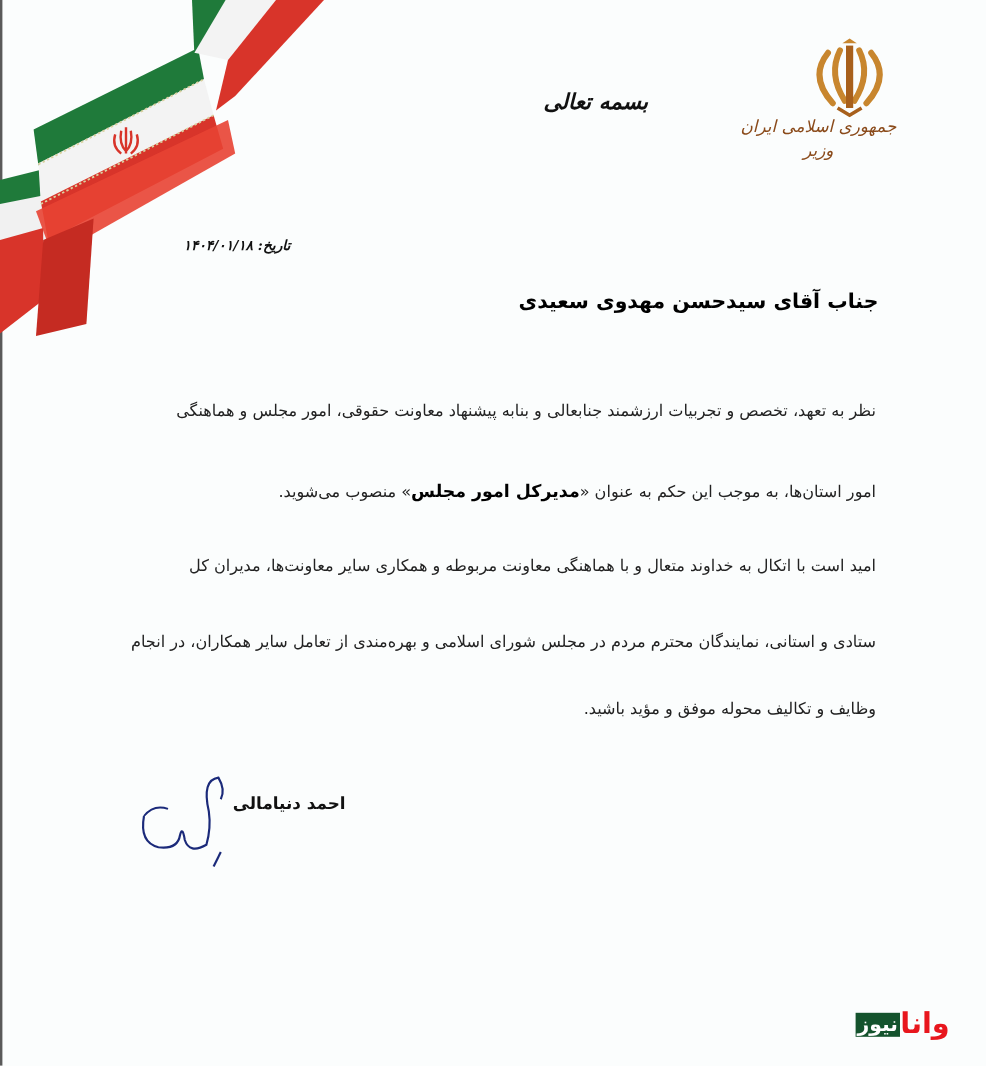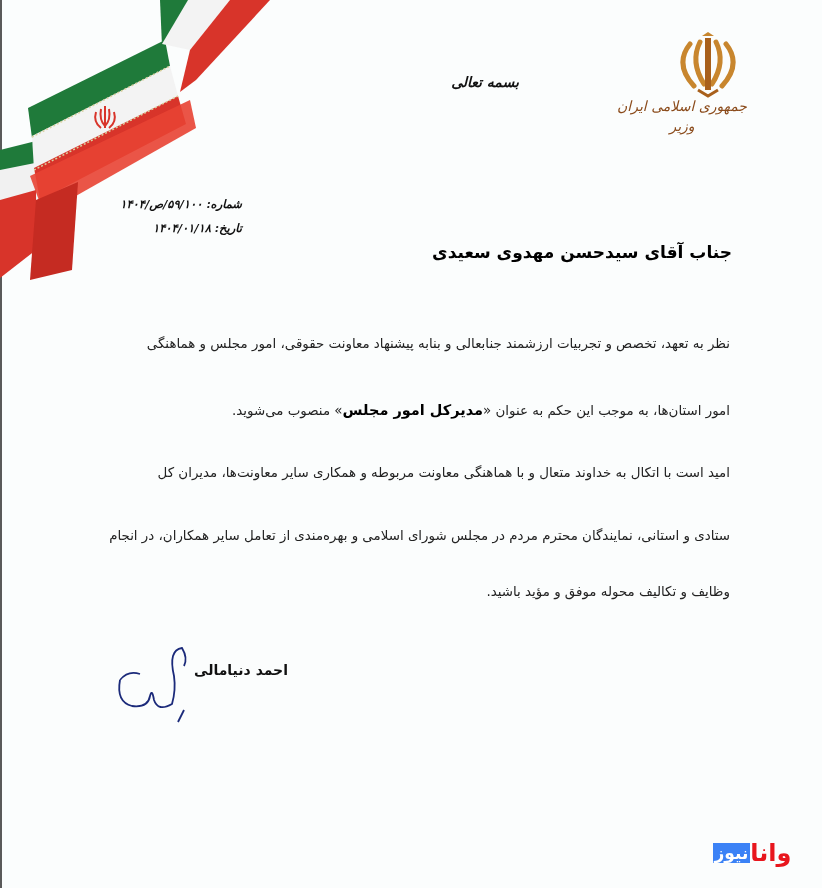--- a/index.html
+++ b/index.html
@@ -17,22 +17,22 @@
     .flag { position: absolute; left: 0; top: 0; width: 280px; height: 290px; }
 
     
     .emblem { position: absolute; left: 672px; top: 30px; width: 72px; height: 68px; }
     .ministry { position: absolute; right: 50px; top: 96px; width: 180px; text-align: center; direction: rtl;
       color: #8a4a1a; font-family: "DejaVu Serif", serif; font-style: italic; }
     .ministry .l1 { font-size: 14px; line-height: 20px; }
     .ministry .l2 { font-size: 17px; line-height: 26px; font-weight: bold; }
     .ministry .l3 { font-size: 14px; line-height: 20px; }
 
-    .bismillah { position: absolute; left: 430px; top: 74px; width: 110px; text-align: center; direction: rtl;
-      font-family: "DejaVu Serif", serif; font-style: italic; font-size: 14px; font-weight: bold; color: #111; }
+    .bismillah { position: absolute; left: 430px; top: 74px; width: 110px; direction: rtl;
+      font-family: "DejaVu Serif", serif; font-style: italic; font-size: 18px; font-weight: bold; color: #111; }
 
     .ref { position: absolute; left: 120px; top: 192px; width: 122px; direction: rtl; text-align: right;
       font-family: "DejaVu Serif", serif; font-style: italic; font-size: 11.5px; font-weight: bold; color: #111; line-height: 24px; }
 
     .addressee { position: absolute; right: 90px; top: 242px; direction: rtl; text-align: right;
       font-size: 17px; font-weight: bold; color: #000000; }
 
     .body-text { position: absolute; left: 78px; right: 92px; direction: rtl; text-align: justify; text-align-last: right;
       font-size: 13.4px; color: #222; white-space: nowrap; }
     .body-text b { font-weight: bold; font-size: 14.5px; color: #000; }
@@ -42,21 +42,21 @@
     .line4 { top: 528px; }
     .line5 { top: 584px; }
 
     .signer { position: absolute; left: 170px; top: 662px; width: 118px; direction: rtl; text-align: right;
       font-size: 14px; font-weight: bold; color: #111; }
     .signature { position: absolute; left: 112px; top: 640px; width: 80px; height: 90px; }
 
     .watermark { position: absolute; left: 710px; top: 837px; width: 84px; height: 32px; }
     .watermark-text { position: absolute; left: 0; top: 0; width: 84px; height: 32px; direction: rtl; text-align: center;
       font-size: 24px; font-weight: bold; color: #e8161d; line-height: 32px; letter-spacing: -1px; }
-    .watermark-text span.inv { color: #fff; background: #3b82f6; padding: 0 2px; font-size: 17px; vertical-align: 2px; }
+    .watermark-text span.inv { color: #fff; background: #14532d; padding: 0 2px; font-size: 17px; vertical-align: 2px; }
   </style>
 </head>
 <body>
 
 <div class="page">
   <div class="left-edge"></div>
 
   <svg class="flag" viewBox="0 0 280 290">
 
     <path d="M0 150 L40 140 L40 235 L0 250 Z" fill="#1f7a3a"></path>
@@ -96,24 +96,20 @@
 
   <div class="ministry">
     <div class="l1">جمهوری اسلامی ایران</div>
     <div class="l3">وزیر</div>
   </div>
 
   <div class="bismillah">بسمه تعالی</div>
 
   <div class="ref">
     <div>
-      <span>شماره:</span>
-      <span>۵۹/۱۰۰/ص/۱۴۰۴</span>
-    </div>
-    <div>
       <span>تاریخ:</span>
       <span>۱۴۰۴/۰۱/۱۸</span>
     </div>
   </div>
 
   <div class="addressee">جناب آقای سیدحسن مهدوی سعیدی</div>
 
   <div class="body-text line1">نظر به تعهد، تخصص و تجربیات ارزشمند جنابعالی و بنابه پیشنهاد معاونت حقوقی، امور مجلس و هماهنگی</div>
   <div class="body-text line3">امید است با اتکال به خداوند متعال و با هماهنگی معاونت مربوطه و همکاری سایر معاونت‌ها، مدیران کل</div>
   <div class="body-text line2" style="text-align:right;">

